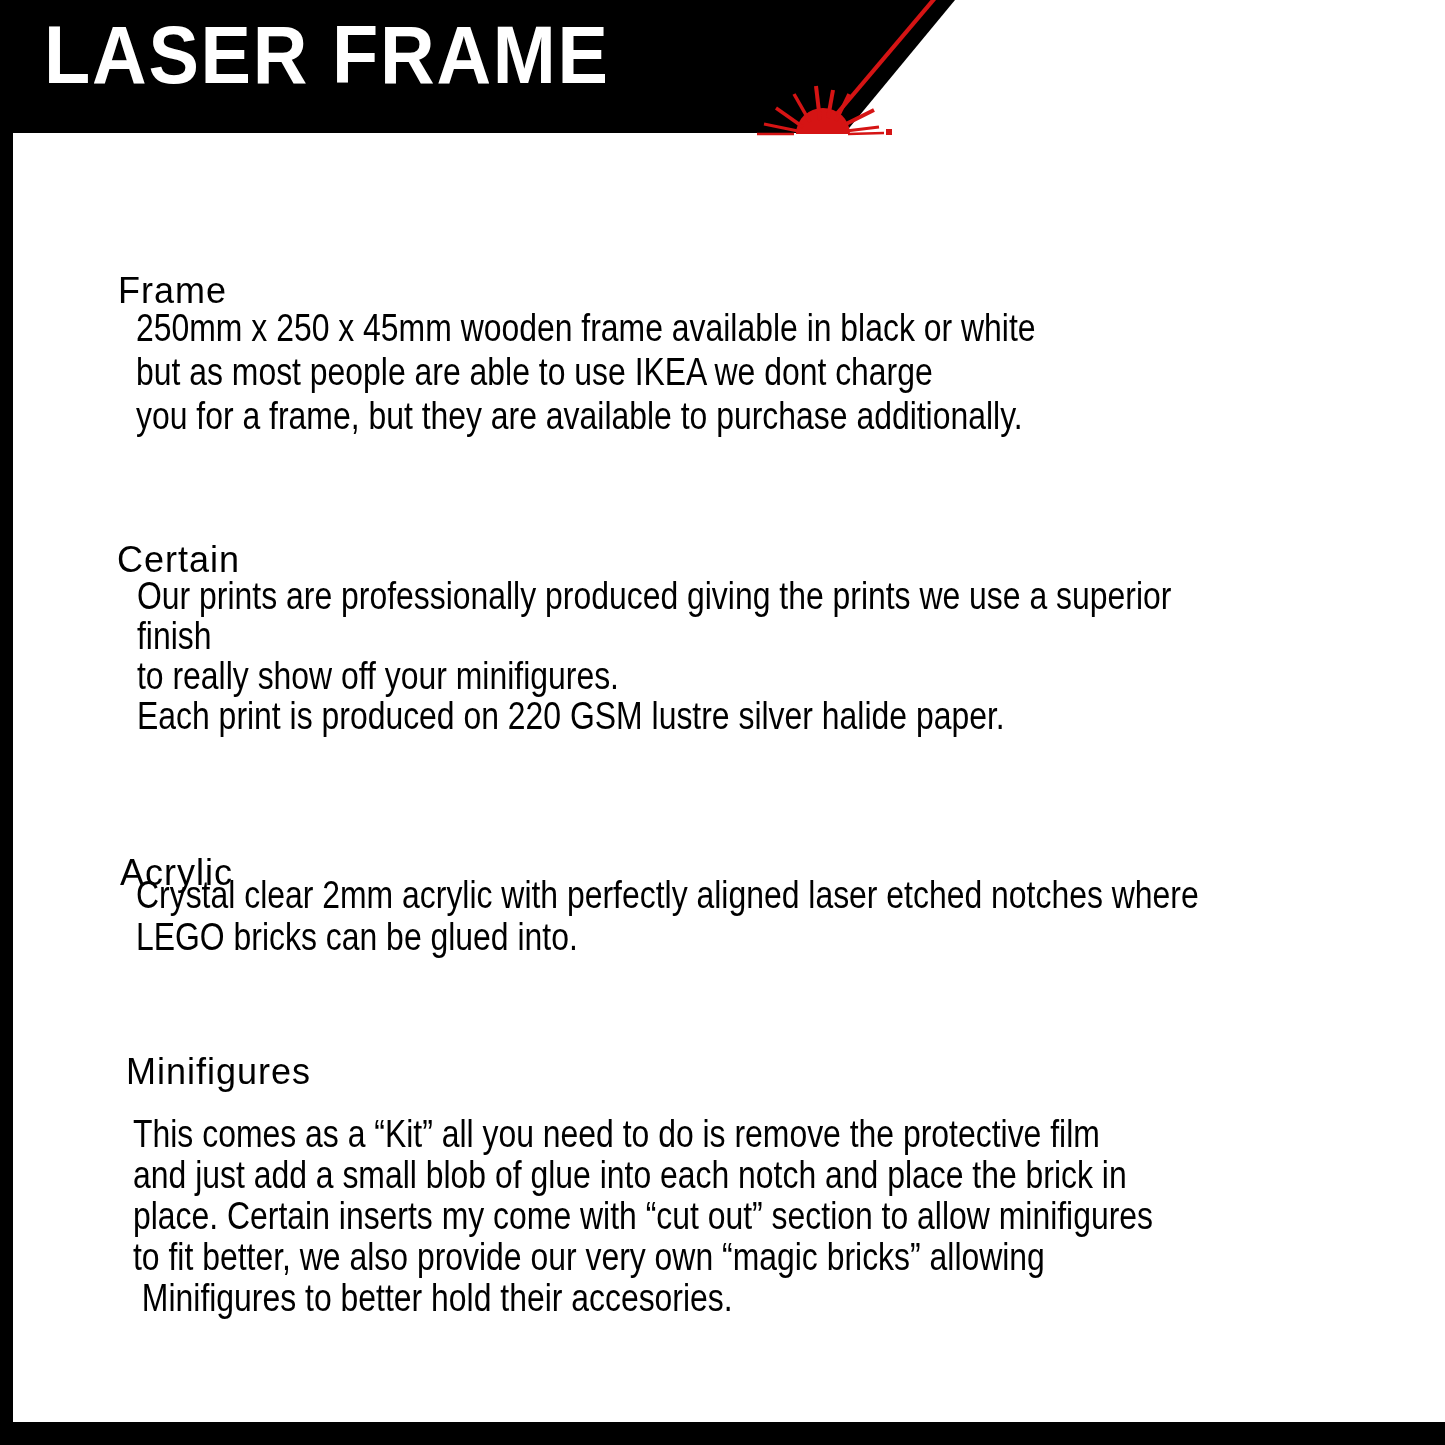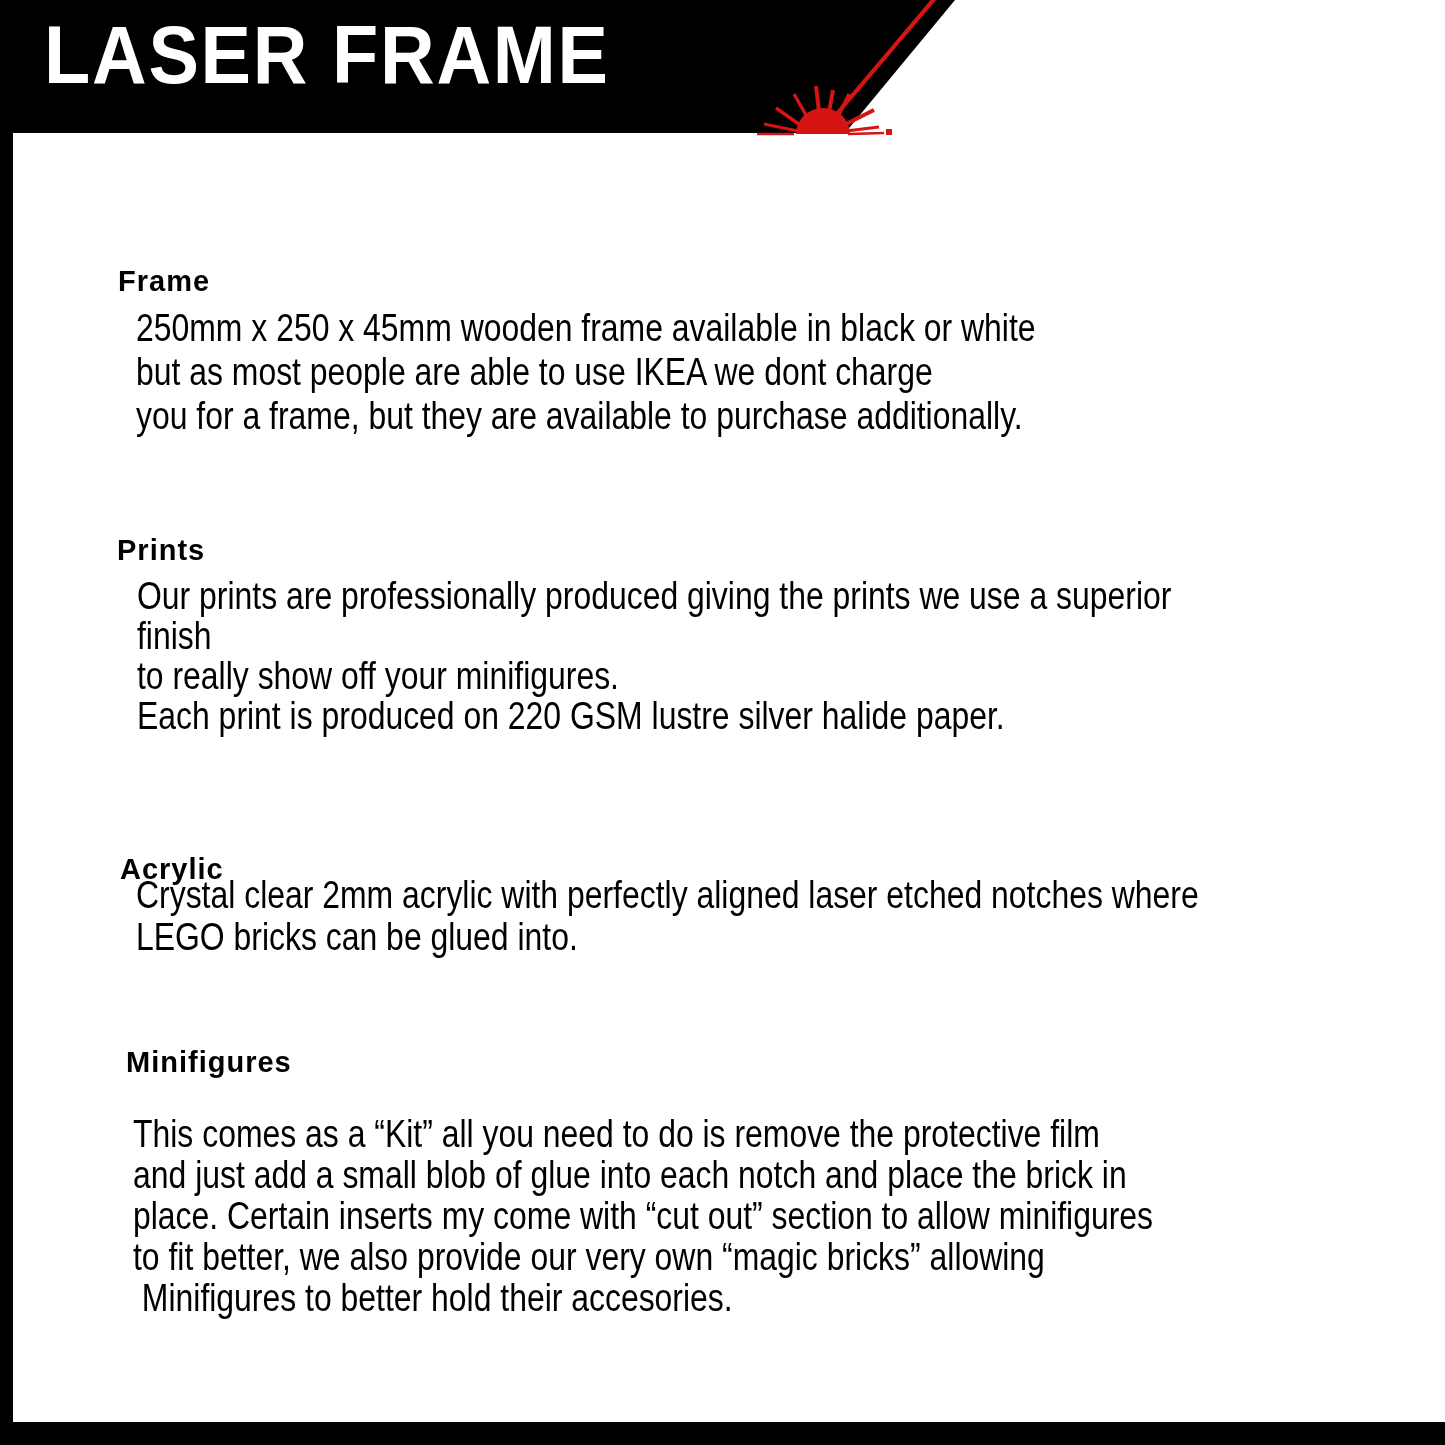--- a/index.html
+++ b/index.html
@@ -56,22 +56,22 @@
   .laser {
     position: absolute;
     left: 0; top: 0;
     width: 1445px; height: 170px;
     pointer-events: none;
   }
 
   
   .h {
     position: absolute;
-    font-weight: bold;
-    font-size: 29px;
+    font-weight: normal;
+    font-size: 36px;
     letter-spacing: 1px;
     line-height: 1;
     white-space: nowrap;
   }
   #h-frame        { left: 118px; top: 243px; }
   #h-prints       { left: 117px; top: 512px; }
   #h-acrylic      { left: 120px; top: 815px; margin-top: 40px; }
   #h-construction { left: 126px; top: 1024px; }
 
   
@@ -119,21 +119,21 @@
       <line x1="848" y1="134" x2="884" y2="133" stroke-width="2.5"></line>
       <rect x="886" y="129" width="6" height="6" stroke="none"></rect>
     </g>
   </svg>
 
   <h2 class="h" id="h-frame">Frame</h2>
   <p class="p" id="p-frame">250mm x 250 x 45mm wooden frame available in black or white
 but as most people are able to use IKEA we dont charge
 you for a frame, but they are available to purchase additionally.</p>
 
-  <h2 class="h" id="h-prints">Prints</h2>
+  <h2 class="h" id="h-prints">Certain</h2>
   <p class="p" id="p-prints">Our prints are professionally produced giving the prints we use a superior finish
 to really show off your minifigures.
 Each print is produced on 220 GSM lustre silver halide paper.</p>
 
   <h2 class="h" id="h-acrylic">Acrylic</h2>
   <p class="p" id="p-acrylic">Crystal clear 2mm acrylic with perfectly aligned laser etched notches where
 LEGO bricks can be glued into.</p>
 
   <h2 class="h" id="h-construction">Minifigures</h2>
   <p class="p" id="p-construction">This comes as a “Kit” all you need to do is remove the protective film

